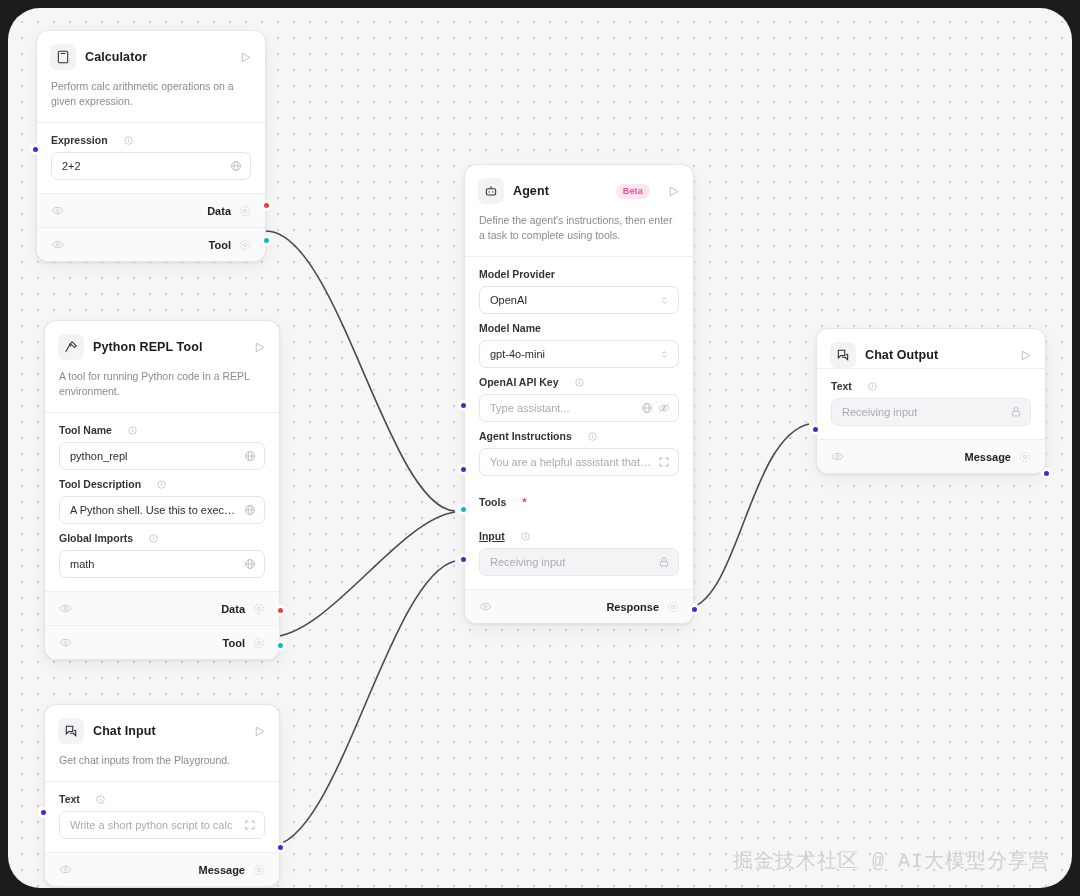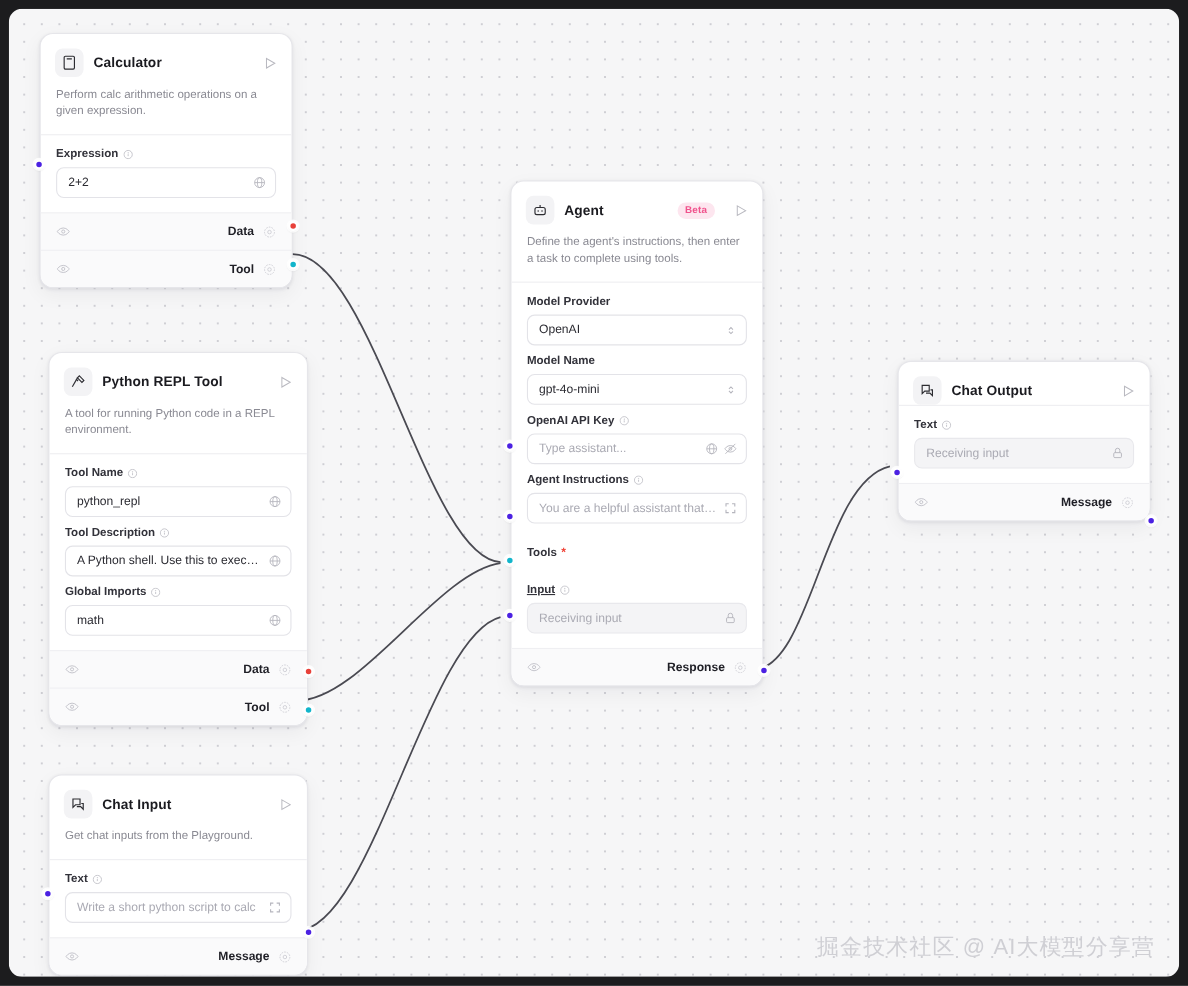--- a/index.html
+++ b/index.html
@@ -10,21 +10,21 @@
     overflow: hidden;
   }
   #canvas {
     position: absolute;
     left: 8px; top: 8px;
     width: 1064px; height: 880px;
     background-color: #f6f6f7;
     background-image: radial-gradient(circle, #cfcfd4 1px, transparent 1.1px);
     background-size: 16px 16px;
     background-position: 6px 6px;
-    border-radius: 12px;
+    border-radius: 32px;
     overflow: hidden;
   }
   #edges { position: absolute; left: 0; top: 0; width: 1064px; height: 880px; pointer-events: none; }
 
   
   .node {
     position: absolute;
     background: #ffffff;
     border: 1px solid #e6e6ea;
     border-radius: 12px;
@@ -50,21 +50,21 @@
   }
   .play { color: #b9b9c0; display: flex; align-items: center; flex: none; }
   .ndesc {
     font-size: 10.5px; line-height: 1.45; color: #8a8a93;
     padding: 9px 14px 13px 14px;
   }
   .sep { height: 1px; background: #eeeef1; }
   .nbody { padding: 11px 14px 13px 14px; }
 
   .flabel {
-    display: flex; align-items: center; gap: 4px;
+    display: flex; align-items: center; gap: 16px;
     font-size: 10.5px; font-weight: 700; color: #32323a;
     margin: 8px 0 6px 0;
   }
   .flabel:first-child { margin-top: 0; }
   .req { color: #f04438; font-size: 11px; line-height: 1; }
   .info { color: #c2c2c9; display: flex; align-items: center; }
 
   .field {
     position: relative;
     display: flex; align-items: center;
@@ -104,21 +104,21 @@
   }
   .port.in  { left: -6px; }
   .port.out { right: -6px; }
   .p-purple { background: #4b21e2; }
   .p-red    { background: #e8413a; }
   .p-cyan   { background: #12b5cb; }
 
   .wm {
     position: absolute; right: 22px; bottom: 14px;
     font-size: 20px; color: #cfcfd4; letter-spacing: 1px;
-    font-family: Liberation Sans, sans-serif;
+    font-family: Liberation Mono, monospace;
     white-space: nowrap;
   }
 </style>
 </head>
 <body>
 
 <div id="canvas">
 
   <svg id="edges" viewBox="0 0 1064 880">
     <g fill="none" stroke="#4a4a52" stroke-width="1.6">

